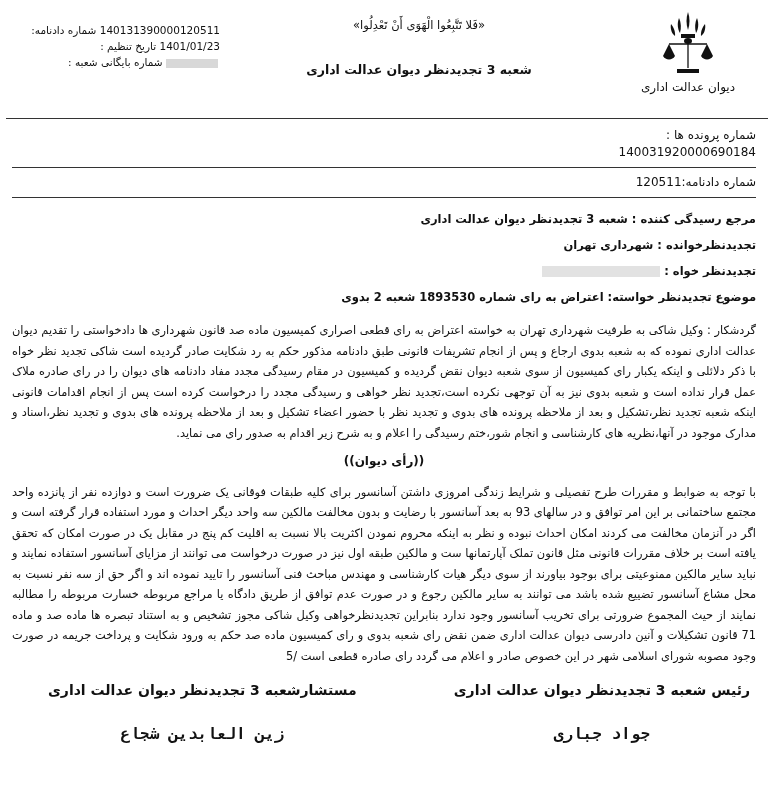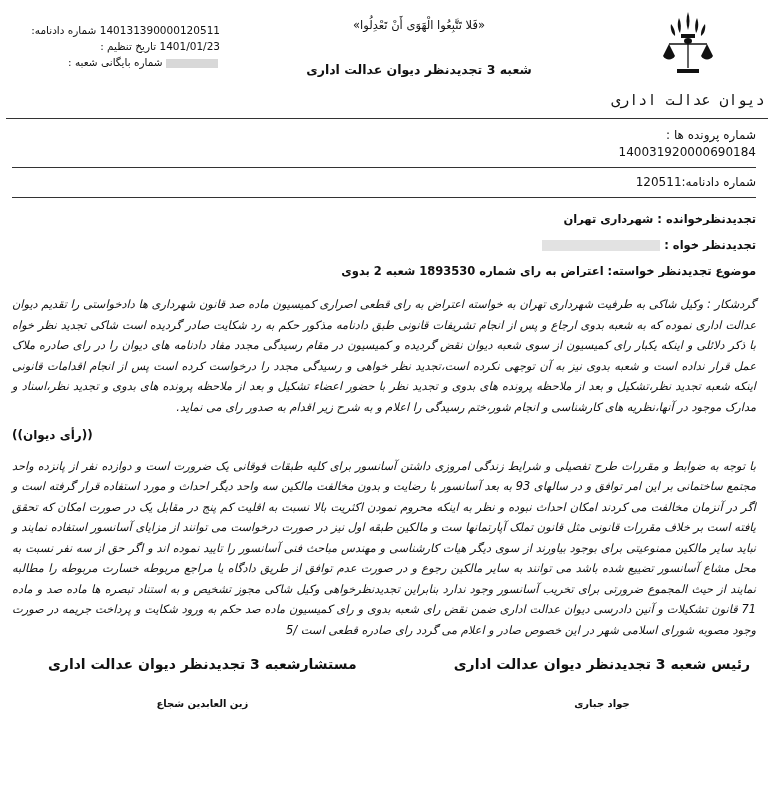--- a/index.html
+++ b/index.html
@@ -41,25 +41,24 @@
     align-items: center;
     padding-top: 2px;
   }
   .emblem {
     width: 62px;
     height: 66px;
     position: relative;
   }
   .emblem svg { display:block; }
   .emblem-label {
-    font-size: 15px;
-    margin-top: 15px;
+    font-size: 12px;
+    margin-top: 4px;
     color: #111;
     white-space: nowrap;
-    font-family: Liberation Mono, monospace;
   }
   .header-center {
     flex: 1 1 auto;
     text-align: center;
     padding-top: 10px;
   }
   .header-quran {
     font-size: 11.5px;
     color: #111;
     margin-bottom: 30px;
@@ -148,24 +147,23 @@
     padding: 10px 12px 0 12px;
     text-align: justify;
     text-justify: inter-word;
     font-size: 11.4px;
     line-height: 20.5px;
     color: #111;
   }
   .body-text p {
     margin: 0 0 8px 0;
     text-align: justify;
-    font-style: italic;
   }
   .center-title {
-    text-align: left;
+    text-align: center;
     font-size: 12px;
     font-weight: bold;
     margin: 4px 0 10px 0;
   }
 
   
   .signatures {
     margin-top: 16px;
     padding: 0 18px;
     display: flex;
@@ -178,22 +176,23 @@
     flex: 0 0 auto;
     min-width: 150px;
   }
   .sig-col.left { margin-left: 30px; }
   .sig-title {
     font-size: 14px;
     font-weight: bold;
     margin-bottom: 26px;
   }
   .sig-name {
-    font-size: 10px;
-    font-weight: bold;
+    font-size: 16px;
+    font-weight: bold;
+    font-family: Liberation Mono, monospace;
   }
 
   .edge-left {
     position: absolute;
     left: 0; top: 0; bottom: 0;
     width: 6px;
     background: #fff;
   }
 </style>
 </head>
@@ -264,20 +263,23 @@
     </div>
     <hr class="hr-thin">
     <div class="row" style="padding-top:6px;">
       <span>شماره دادنامه:</span><span>120511</span>
     </div>
     <hr class="hr-thin">
   </div>
 
   <div class="fields">
     <div class="field">
+      <span>مرجع رسیدگی کننده : </span><span class="value">شعبه 3 تجدیدنظر دیوان عدالت اداری</span>
+    </div>
+    <div class="field">
       <span>تجدیدنظرخوانده : </span><span class="value">شهرداری تهران</span>
     </div>
     <div class="field">
       <span>تجدیدنظر خواه : </span><span class="redact-bar"></span>
     </div>
     <div class="field">
       <span>موضوع تجدیدنظر خواسته: </span><span class="value">اعتراض به رای شماره 1893530 شعبه 2 بدوی</span>
     </div>
   </div>
 

